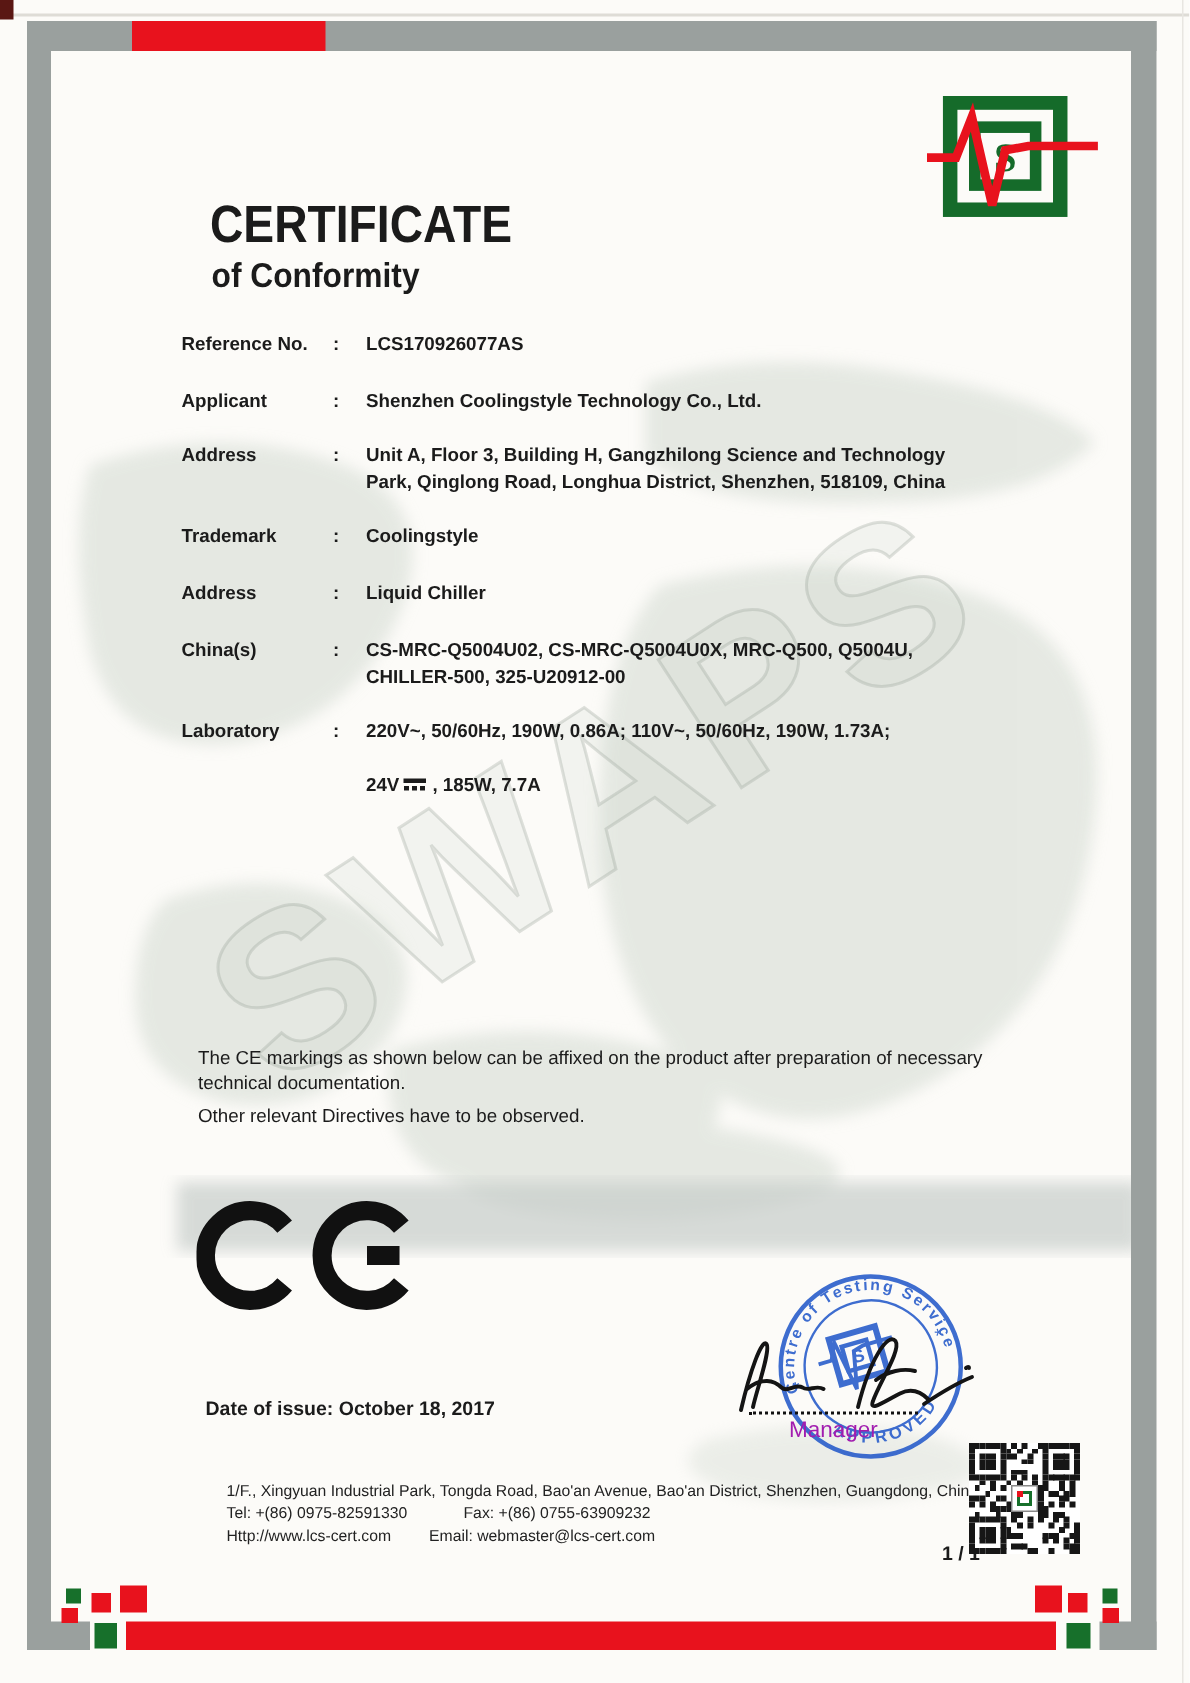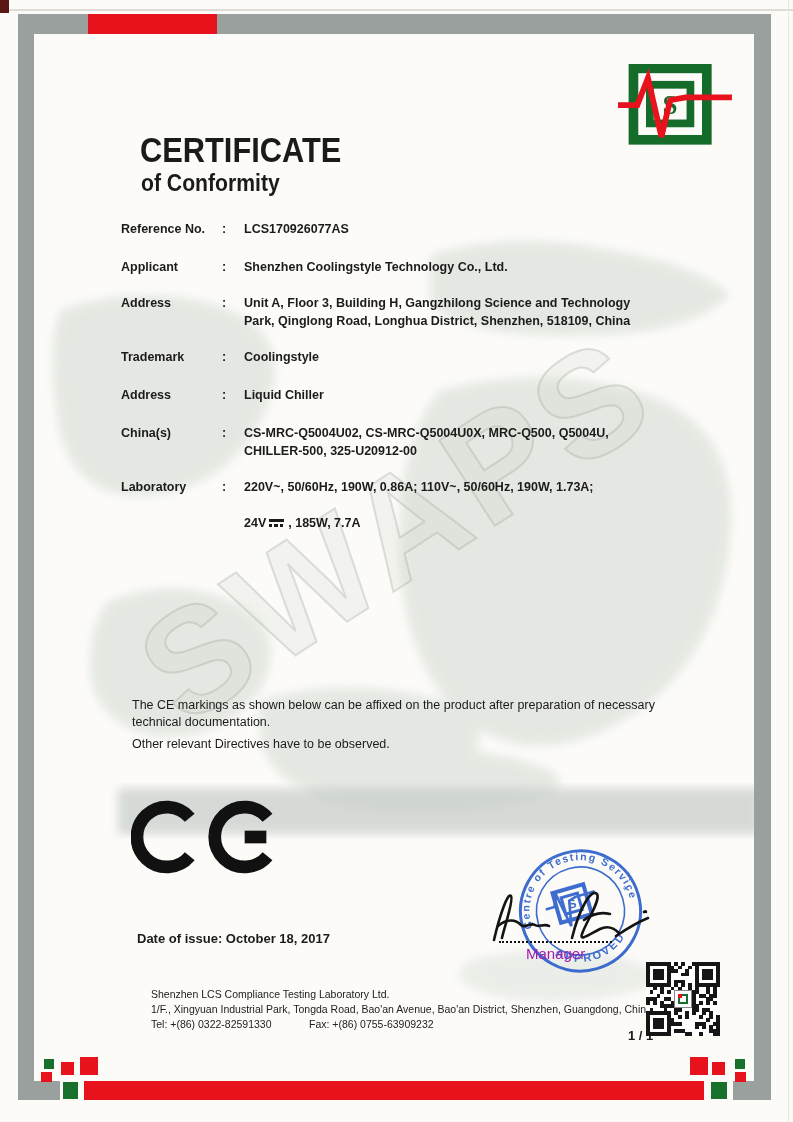--- a/index.html
+++ b/index.html
@@ -226,25 +226,28 @@
       <path d="M84 62 C 92 30, 104 12, 109 18 C 113 24, 98 46, 94 58 C 91 66, 102 58, 112 53 C 120 49, 126 52, 131 57"></path>
       <path d="M96 44 C 104 38, 114 36, 122 38"></path>
       <path d="M128 60 C 140 52, 150 46, 160 42"></path>
       <path d="M156 36 C 157 35, 158 35, 158 36"></path>
     </g>
   </svg>
   <div class="dotted-line"></div>
   <div class="manager">Manager</div>
 
   <div class="footer">
-    <div>Shenzhen LCS Compliance Testing Laboratory Ltd.</div>
     <div>1/F., Xingyuan Industrial Park, Tongda Road, Bao'an Avenue, Bao'an District, Shenzhen, Guangdong, China</div>
     <div class="cols">
-      <span>Tel: +(86) 0322-82591330</span>
+      <span>Tel: +(86) 0975-82591330</span>
       <span class="c2">Fax: +(86) 0755-63909232</span>
+    </div>
+    <div class="cols">
+      <span>Http://www.lcs-cert.com</span>
+      <span class="c2" style="left:135px;">Email: webmaster@lcs-cert.com</span>
     </div>
   </div>
   <div class="page-num">1 / 1</div>
 
   <div class="qr" id="qr">
     <div class="qr-center">
       <div class="qr-center-inner"></div>
       <div class="qr-center-dot"></div>
     </div>
   <div class="m" style="left: 0px; top: 0px; width: 3.82381px; height: 3.82381px;"></div>

